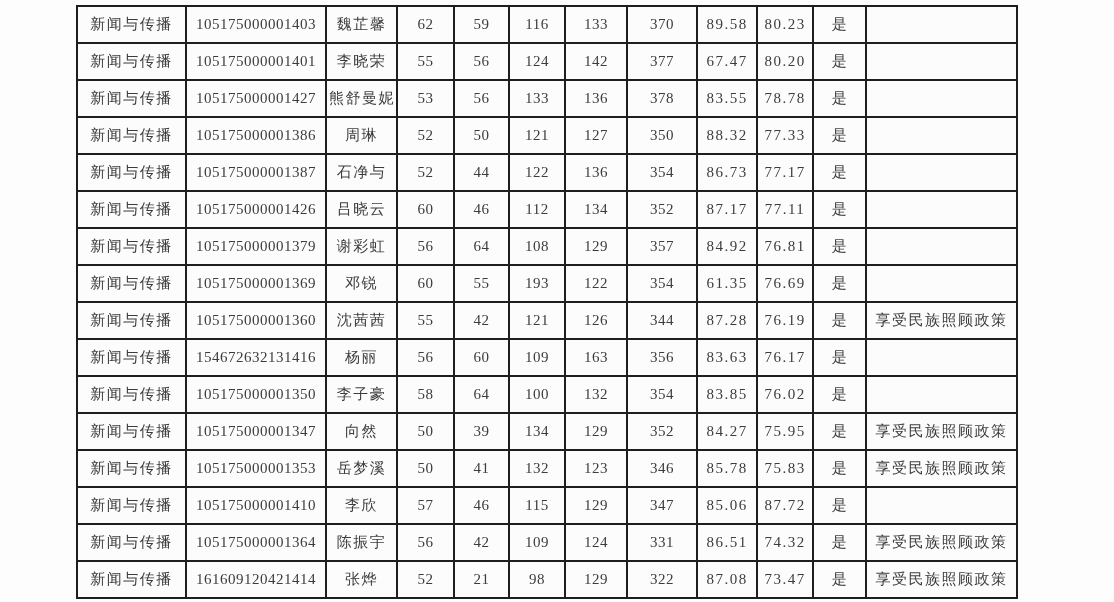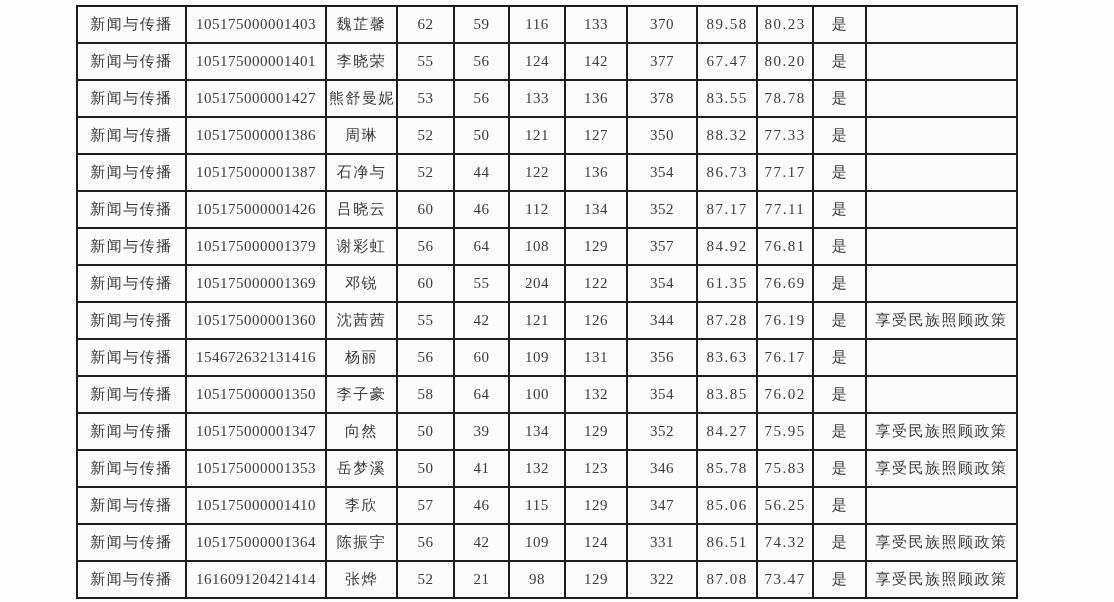--- a/index.html
+++ b/index.html
@@ -166,21 +166,21 @@
           <td class="num dec">76.81</td>
           <td class="num">是</td>
           <td class="cjk"></td>
         </tr>
         <tr>
           <td class="cjk">新闻与传播</td>
           <td class="num">105175000001369</td>
           <td class="cjk">邓锐</td>
           <td class="num">60</td>
           <td class="num">55</td>
-          <td class="num">204</td>
+          <td class="num">193</td>
           <td class="num">122</td>
           <td class="num">354</td>
           <td class="num dec">61.35</td>
           <td class="num dec">76.69</td>
           <td class="num">是</td>
           <td class="cjk"></td>
         </tr>
         <tr>
           <td class="cjk">新闻与传播</td>
           <td class="num">105175000001360</td>
@@ -195,21 +195,21 @@
           <td class="num">是</td>
           <td class="cjk">享受民族照顾政策</td>
         </tr>
         <tr>
           <td class="cjk">新闻与传播</td>
           <td class="num">154672632131416</td>
           <td class="cjk">杨丽</td>
           <td class="num">56</td>
           <td class="num">60</td>
           <td class="num">109</td>
-          <td class="num">131</td>
+          <td class="num">163</td>
           <td class="num">356</td>
           <td class="num dec">83.63</td>
           <td class="num dec">76.17</td>
           <td class="num">是</td>
           <td class="cjk"></td>
         </tr>
         <tr>
           <td class="cjk">新闻与传播</td>
           <td class="num">105175000001350</td>
           <td class="cjk">李子豪</td>
@@ -254,21 +254,21 @@
         <tr>
           <td class="cjk">新闻与传播</td>
           <td class="num">105175000001410</td>
           <td class="cjk">李欣</td>
           <td class="num">57</td>
           <td class="num">46</td>
           <td class="num">115</td>
           <td class="num">129</td>
           <td class="num">347</td>
           <td class="num dec">85.06</td>
-          <td class="num dec">56.25</td>
+          <td class="num dec">87.72</td>
           <td class="num">是</td>
           <td class="cjk"></td>
         </tr>
         <tr>
           <td class="cjk">新闻与传播</td>
           <td class="num">105175000001364</td>
           <td class="cjk">陈振宇</td>
           <td class="num">56</td>
           <td class="num">42</td>
           <td class="num">109</td>

